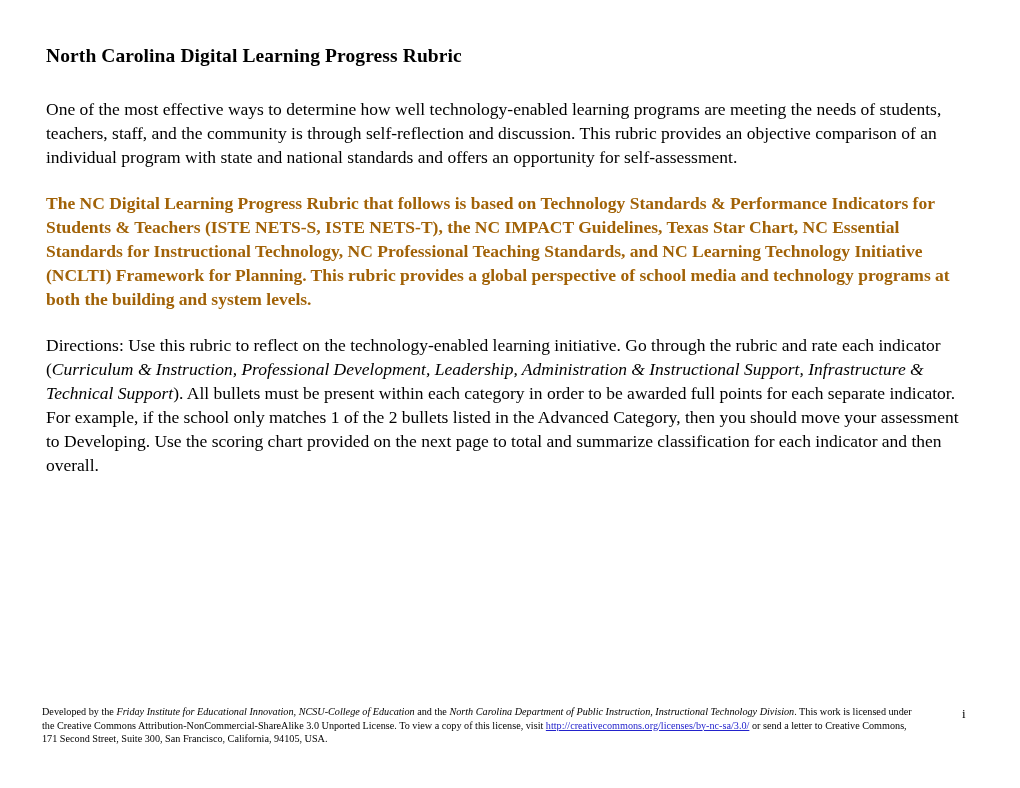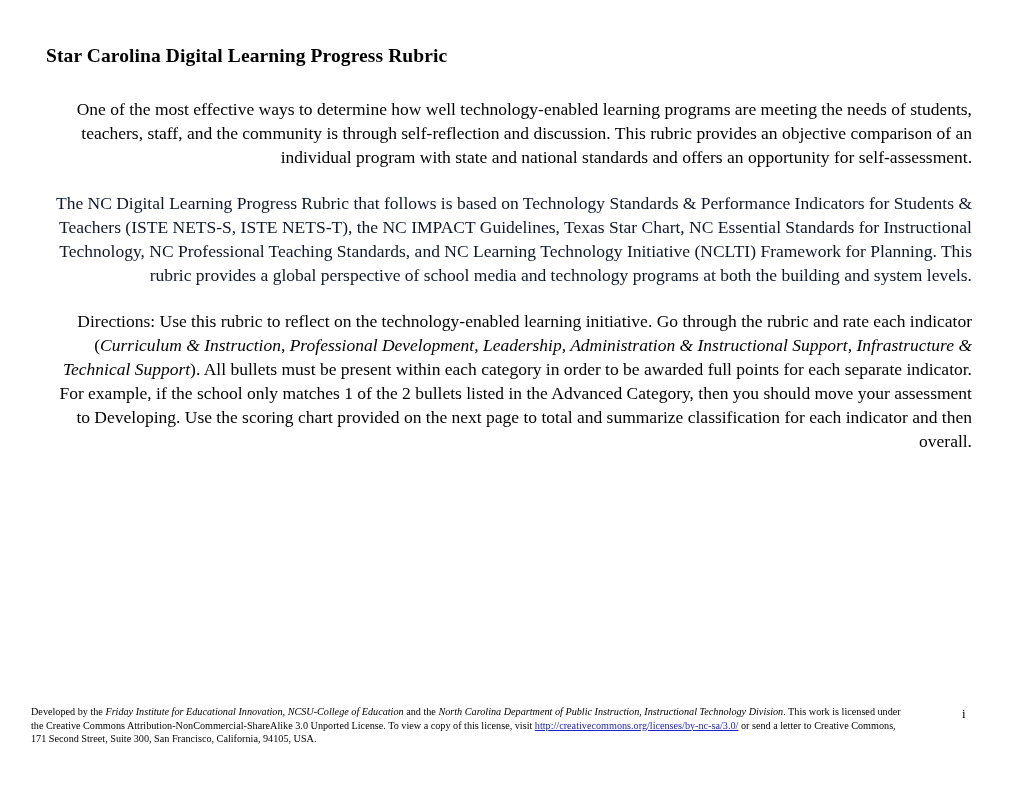--- a/index.html
+++ b/index.html
@@ -39,38 +39,39 @@
     line-height: 1.28;
     letter-spacing: 0.1px;
     margin: 0 0 0 0;
     font-family: "Liberation Serif", "DejaVu Serif", serif;
   }
 
   .para {
     font-size: 17.5px;
     line-height: 1.37;
     margin: 0;
-    text-align: right;
+    text-align: left;
   }
 
   .spacer-lg { height: 29px; }
   .spacer-md { height: 22px; }
   .spacer-sm { height: 22px; }
 
   .blue {
-    color: #0f172a;
+    color: #a16207;
+    font-weight: bold;
   }
 
   .bold { font-weight: normal; }
   .ital { font-style: italic; }
 
   
   .footer {
     position: absolute;
-    left: 31px;
+    left: 42px;
     top: 705px;
     width: 880px;
     font-size: 10.2px;
     line-height: 1.33;
     color: #000000;
     font-family: "Liberation Serif", "DejaVu Serif", serif;
   }
   .footer a, .footer .url {
     color: #2222CC;
     text-decoration: underline;
@@ -88,21 +89,21 @@
     font-family: "Liberation Serif", "DejaVu Serif", serif;
   }
 </style>
 </head>
 <body>
 
 <div class="page">
 
   <div class="content">
 
-    <h1 class="doc-title">Star Carolina Digital Learning Progress Rubric</h1>
+    <h1 class="doc-title">North Carolina Digital Learning Progress Rubric</h1>
 
     <div class="spacer-lg"></div>
 
     <p class="para">One of the most effective ways to determine how well technology-enabled learning programs are meeting the needs of students, teachers, staff, and the community is through self-reflection and discussion. This rubric provides an objective comparison of an individual program with state and national standards and offers an opportunity for self-assessment.</p>
 
     <div class="spacer-md"></div>
 
     <p class="para blue">The NC Digital Learning Progress Rubric that follows is based on Technology Standards &amp; Performance Indicators for Students &amp; Teachers (ISTE NETS-S, ISTE NETS-T), the NC IMPACT Guidelines, Texas Star Chart, NC Essential Standards for Instructional Technology, NC Professional Teaching Standards, and NC Learning Technology Initiative (NCLTI) Framework for Planning. This rubric provides a global perspective of school media and technology programs at both the building and system levels.</p>
 
     <div class="spacer-sm"></div>

